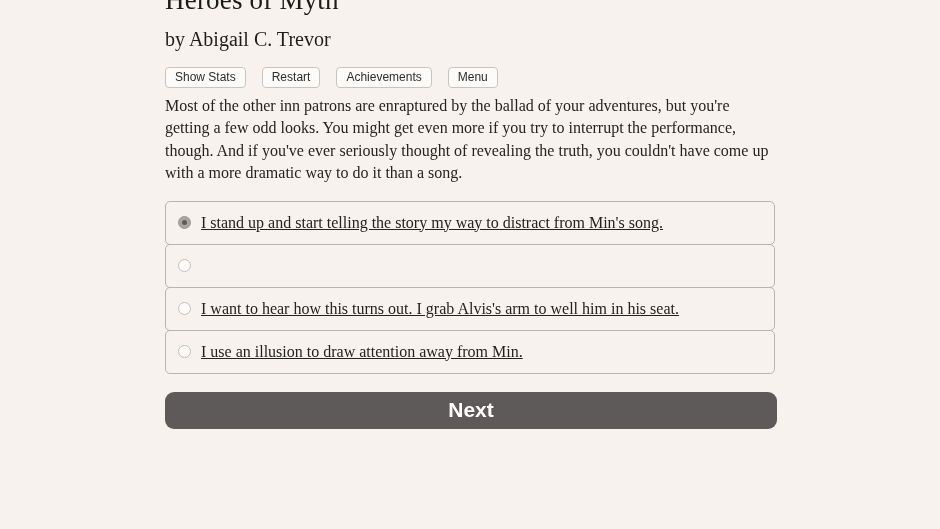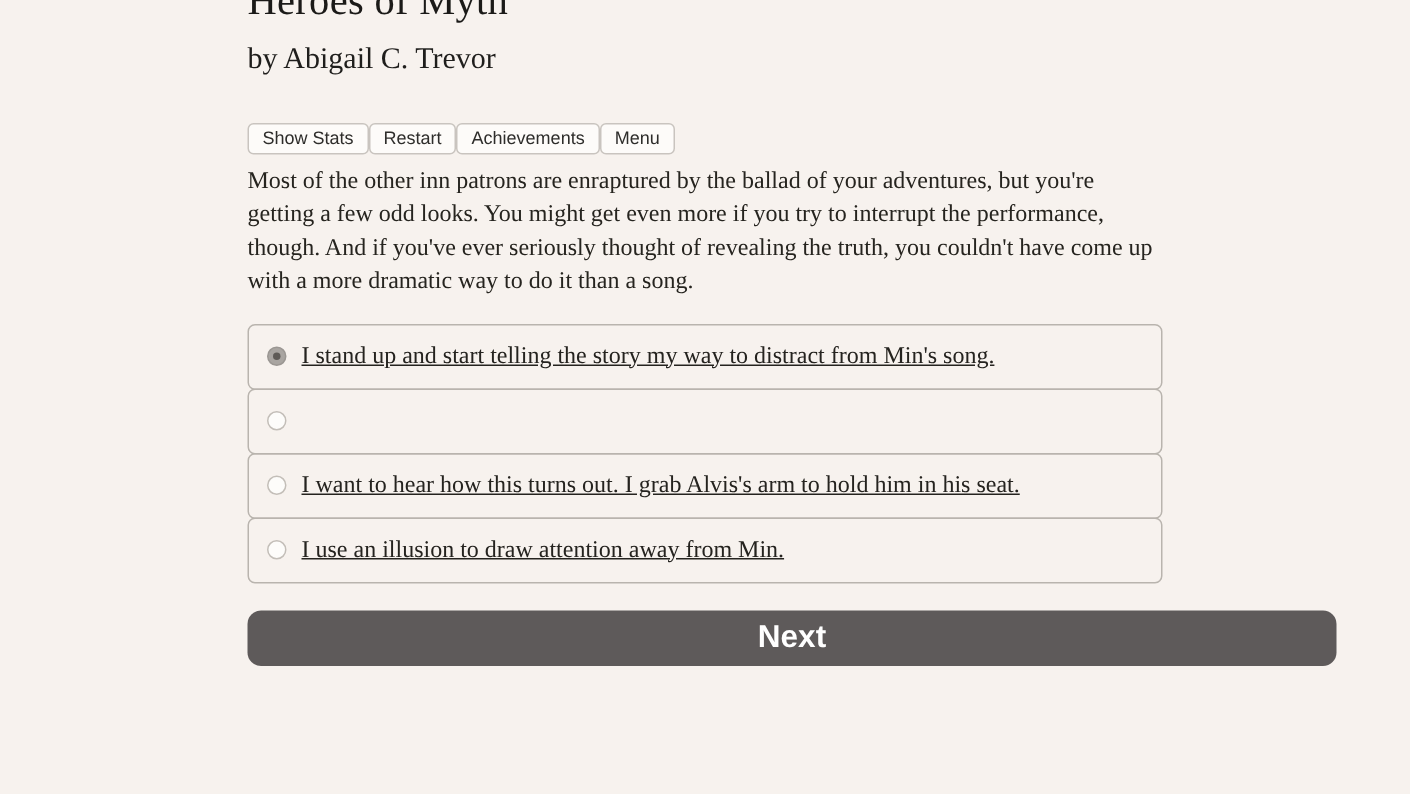--- a/index.html
+++ b/index.html
@@ -23,23 +23,23 @@
     color: #1b1a18;
     letter-spacing: 0.2px;
   }
   .game-author {
     font-size: 20px;
     line-height: 24px;
     margin-top: 13px;
     color: #1f1e1c;
   }
   .toolbar {
-    margin-top: 31px;
+    margin-top: 16px;
     display: flex;
-    gap: 0;
+    gap: 16px;
     align-items: flex-start;
   }
   .tbtn {
     font-family: "Liberation Sans", sans-serif;
     font-size: 12px;
     line-height: 12px;
     color: #2e2d2b;
     background: #fdfbf9;
     border: 1px solid #c9c4bf;
     border-radius: 4px;
@@ -90,21 +90,21 @@
     border-radius: 50%;
     background: #5f5b57;
   }
   .choice-text {
     font-size: 16px;
     line-height: 20px;
     color: #25231f;
   }
   .next-btn {
     display: block;
-    width: 726px;
+    width: 612px;
     height: 37px;
     margin-top: 18px;
     background: #5e5a5a;
     border: none;
     border-radius: 9px;
     color: #ffffff;
     font-family: "Liberation Sans", sans-serif;
     font-weight: bold;
     font-size: 21px;
     cursor: pointer;
@@ -131,21 +131,21 @@
   <div class="choices">
     <label class="choice" aria-checked="true">
       <span class="radio selected"></span>
       <span class="choice-text">I stand up and start telling the story my way to distract from Min's song.</span>
     </label>
     <label class="choice">
       <span class="radio"></span>
     </label>
     <label class="choice">
       <span class="radio"></span>
-      <span class="choice-text">I want to hear how this turns out. I grab Alvis's arm to hold him in his seat.</span>
+      <span class="choice-text">I want to hear how this turns out. I grab Alvis's arm to well him in his seat.</span>
     </label>
     <label class="choice">
       <span class="radio"></span>
       <span class="choice-text">I use an illusion to draw attention away from Min.</span>
     </label>
   </div>
 
   <button class="next-btn">Next</button>
 
 </div>

